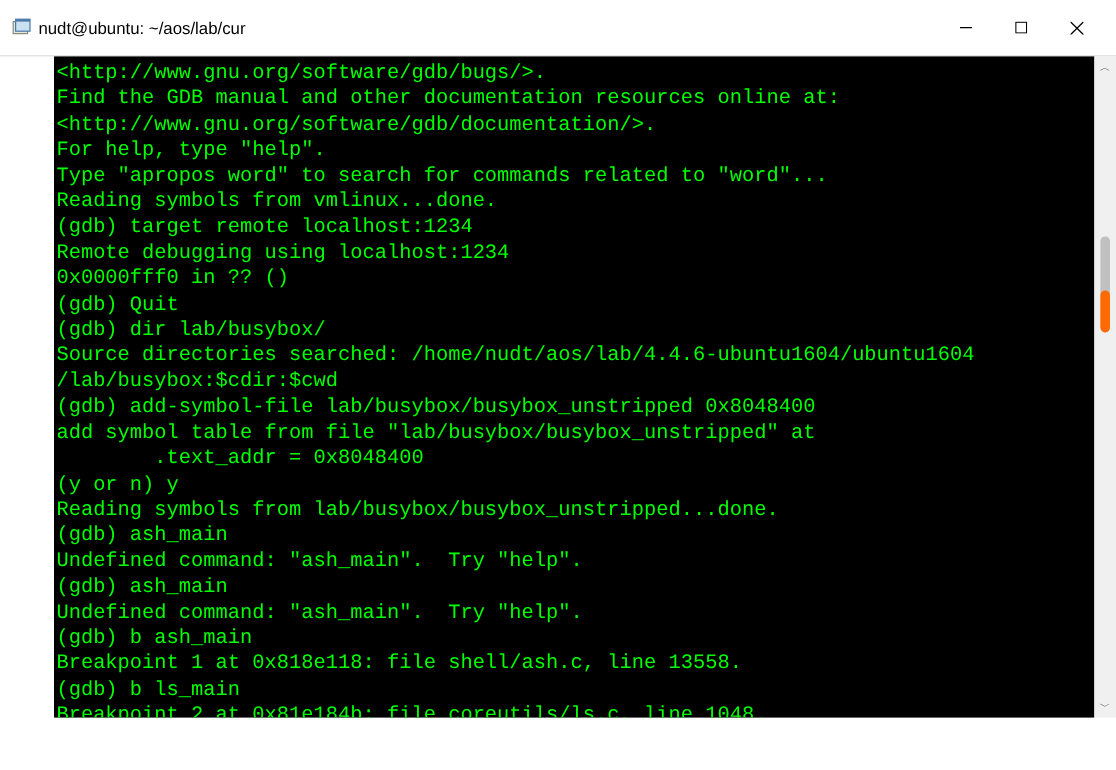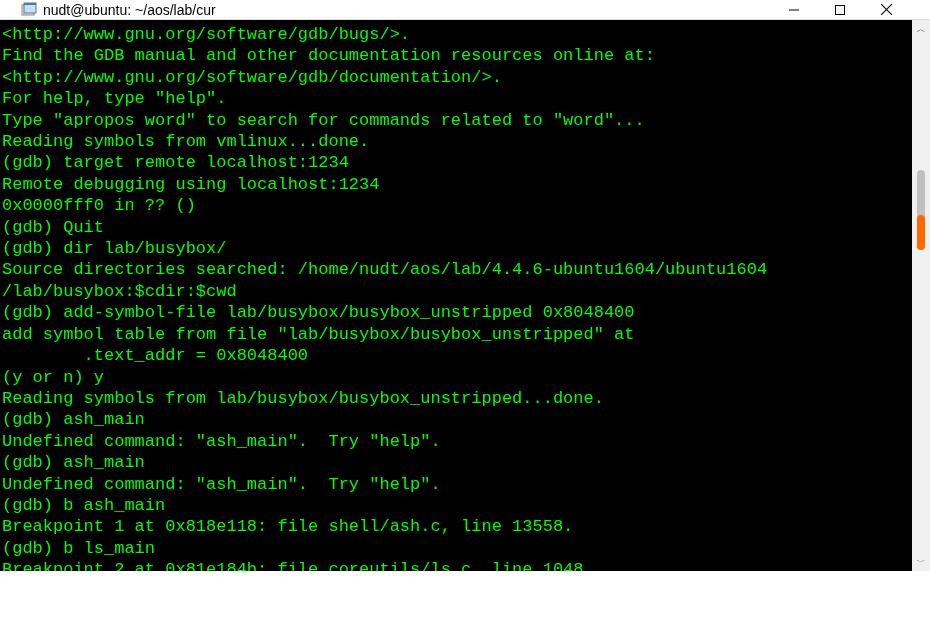--- a/index.html
+++ b/index.html
@@ -5,26 +5,26 @@
     * { margin: 0; padding: 0; box-sizing: border-box; }
     body {
       width: 930px;
       height: 642px;
       font-family: 'Segoe UI', Tahoma, sans-serif;
       background: #fff;
       overflow: hidden;
       position: relative;
     }
     .titlebar {
-      height: 20px;
+      height: 47px;
       background: #fff;
       border-bottom: 1px solid #ddd;
       display: flex;
       align-items: center;
-      padding: 0 21px;
+      padding: 0 10px;
     }
     .titlebar-icon {
       width: 16px;
       height: 16px;
       margin-right: 6px;
       display: flex;
       align-items: center;
       justify-content: center;
     }
     .titlebar-title {
@@ -42,20 +42,21 @@
       display: flex;
       align-items: center;
       justify-content: center;
       cursor: pointer;
     }
     .titlebar-btn svg { stroke: #000; }
     .terminal-wrap {
       position: relative;
       height: 551px;
       display: flex;
+      padding-left: 45px;
     }
     .terminal {
       flex: 1;
       background: #000;
       color: #00ff00;
       font-family: 'Consolas', 'Courier New', monospace;
       font-size: 17px;
       line-height: 1.26;
       padding: 4px 0 4px 2px;
       overflow: hidden;

